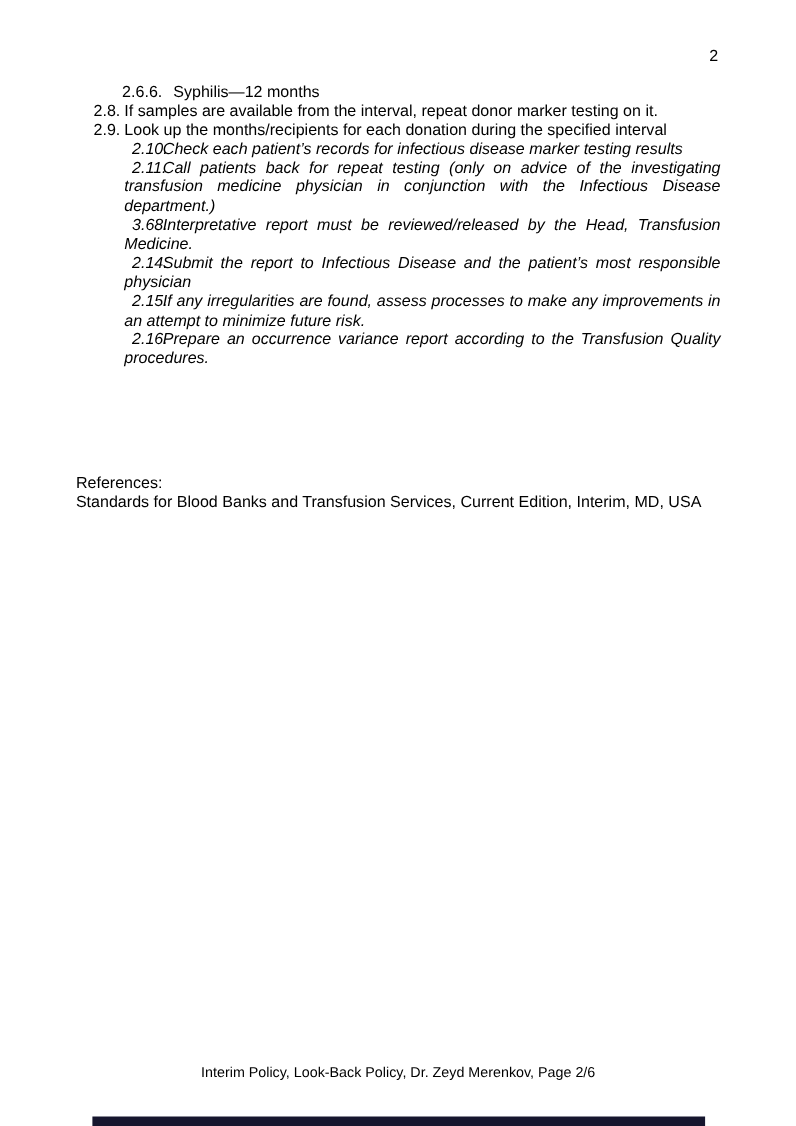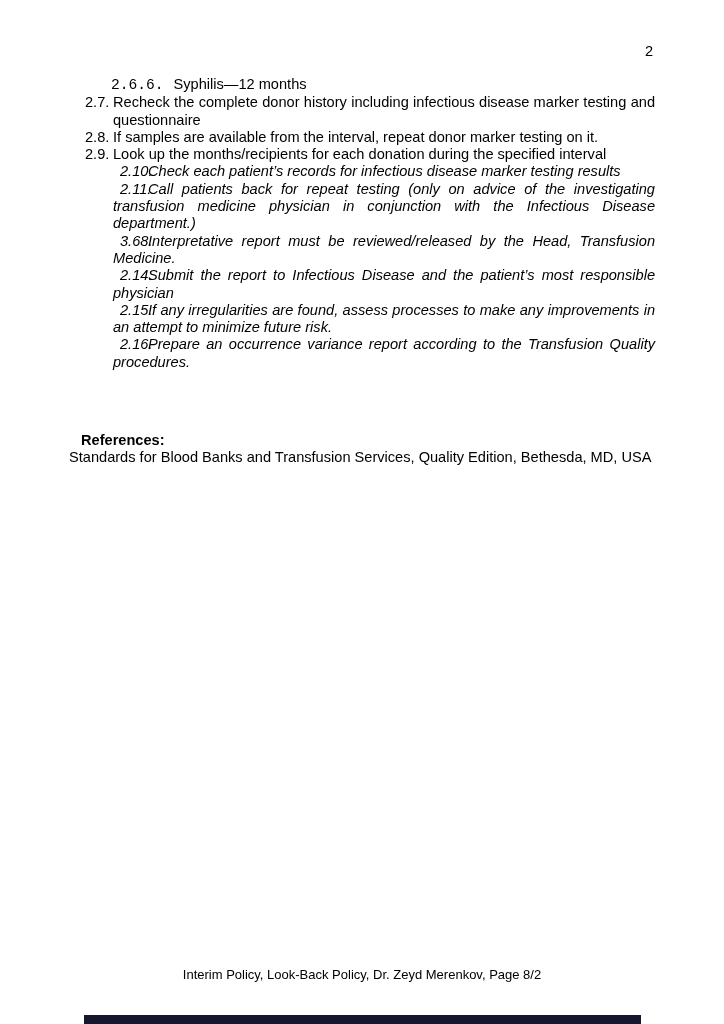--- a/index.html
+++ b/index.html
@@ -48,31 +48,29 @@
     text-indent: 35px;
     font-style: italic;
   }
   .item.sub {
     margin-left: 26px;
     text-align: left;
   }
   .item.sub .num {
     position: static;
     margin-right: 10px;
-    font-family: Liberation Mono, monospace;
   }
   .references {
     position: absolute;
     top: 432px;
     left: 69px;
     width: 586px;
   }
   .ref-heading {
-    font-weight: bold;
-    margin-left: 12px;
+    font-weight: normal;
   }
   .italic {
   }
   .footer {
     position: absolute;
     top: 966px;
     left: 0;
     width: 100%;
     text-align: center;
     font-size: 13px;
@@ -92,23 +90,20 @@
 <div class="page">
 
   <div class="page-number">2</div>
 
   <div class="procedure-list">
 
     <div class="item sub">
       <span class="num">2.6.6.</span><span class="txt">Syphilis—12 months</span>
     </div>
 
-    <div class="item hang">
-      <span class="num">2.7.</span><span class="txt">Recheck the complete donor history including infectious disease marker testing and questionnaire</span>
-    </div>
 
     <div class="item hang">
       <span class="num">2.8.</span><span class="txt">If samples are available from the interval, repeat donor marker testing on it.</span>
     </div>
 
     <div class="item hang">
       <span class="num">2.9.</span><span class="txt">Look up the months/recipients for each donation during the specified interval</span>
     </div>
 
     <div class="item tab">
@@ -134,21 +129,21 @@
 
     <div class="item tab">
       <span class="num">2.16.</span><span class="txt">Prepare an occurrence variance report according to the Transfusion Quality procedures.</span>
     </div>
 
   </div>
 
   <div class="references">
     <div class="ref-heading">References:</div>
     <div class="ref-line">
-      <span class="italic">Standards for Blood Banks and Transfusion Services</span><span>, Quality Edition, Bethesda, MD, USA</span>
+      <span class="italic">Standards for Blood Banks and Transfusion Services</span><span>, Current Edition, Interim, MD, USA</span>
     </div>
   </div>
 
-  <div class="footer">Interim Policy, Look-Back Policy, Dr. Zeyd Merenkov, Page 8/2</div>
+  <div class="footer">Interim Policy, Look-Back Policy, Dr. Zeyd Merenkov, Page 2/6</div>
 
   <div class="bottom-bar"></div>
 
 </div>
 
 </body></html>

